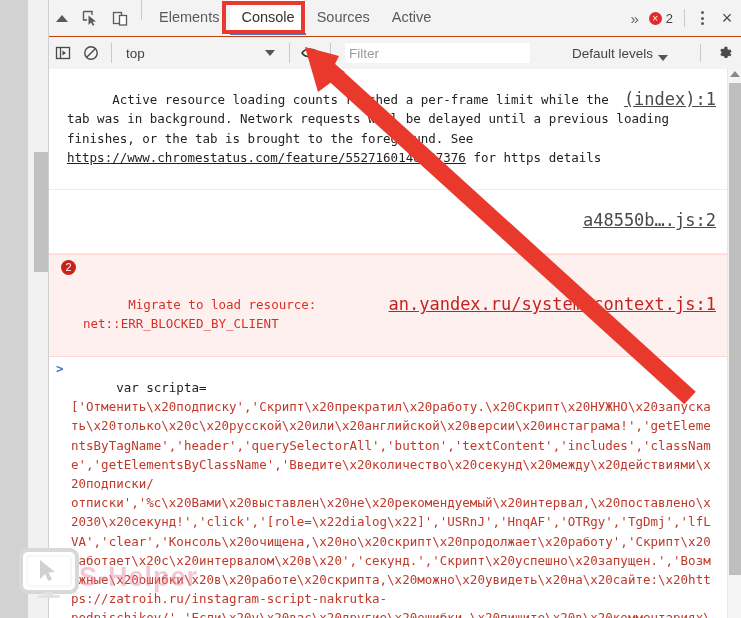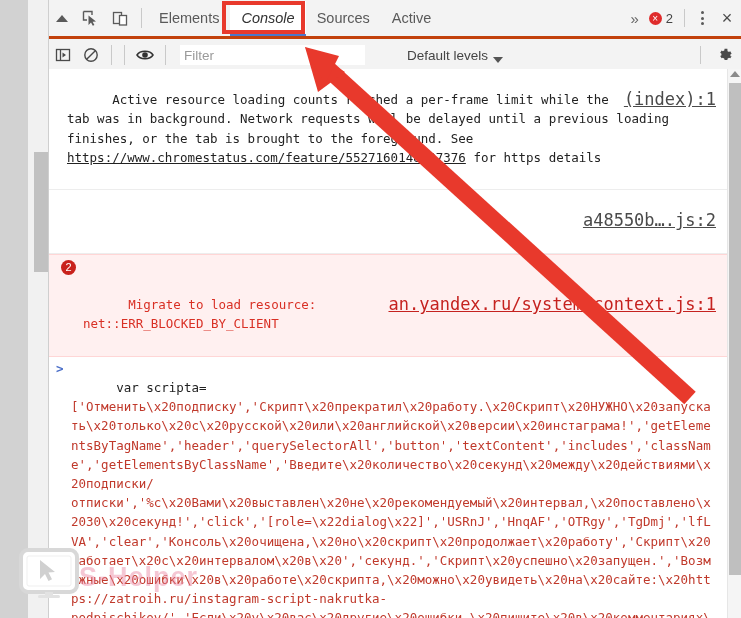--- a/index.html
+++ b/index.html
@@ -45,23 +45,22 @@
     background: #ffffff;
     border-left: 1px solid #cfcfcf;
     overflow: hidden;
   }
 
   
   #tabbar {
     position: relative;
     height: 36px;
     background: #f3f3f3;
-    border-bottom: 3px solid #c2410c;
+    border-bottom: 1px solid #c2410c;
     display: flex;
-    align-items: center;
   }
   .tb-collapse {
     width: 26px; height: 36px;
     display: flex; align-items: center; justify-content: center;
     cursor: pointer;
   }
   .tri-up {
     width: 0; height: 0;
     border-left: 6px solid transparent;
     border-right: 6px solid transparent;
@@ -82,21 +81,20 @@
     font-size: 14.5px;
     color: #5a5a5a;
     cursor: pointer;
     white-space: nowrap;
   }
   .tab.active {
     color: #333333;
     background: #ffffff;
     border-bottom: 2px solid #4b76c9;
     box-sizing: border-box;
-    font-style: italic;
   }
   .tb-right {
     margin-left: auto;
     display: flex;
     align-items: center;
     height: 36px;
   }
   .chev-more {
     font-size: 15px; color: #666; padding: 0 9px; cursor: pointer;
     letter-spacing: -1px;
@@ -368,20 +366,24 @@
       </svg>
     </div>
     <div class="cb-icon">
       <svg width="16" height="16" viewBox="0 0 16 16">
         <circle cx="8" cy="8" r="6.2" fill="none" stroke="#4a4a4a" stroke-width="1.4"></circle>
         <line x1="3.7" y1="12.3" x2="12.3" y2="3.7" stroke="#4a4a4a" stroke-width="1.4"></line>
       </svg>
     </div>
     <div class="tb-sep"></div>
 
+    <div class="ctx-select">
+      <span>top</span>
+      <span class="caret"></span>
+    </div>
 
     <div class="tb-sep"></div>
 
     <div class="cb-icon">
       <svg width="18" height="14" viewBox="0 0 18 14">
         <path d="M1 7 C4 2, 14 2, 17 7 C14 12, 4 12, 1 7 Z" fill="none" stroke="#333" stroke-width="1.5"></path>
         <circle cx="9" cy="7" r="2.8" fill="#333"></circle>
       </svg>
     </div>
 

